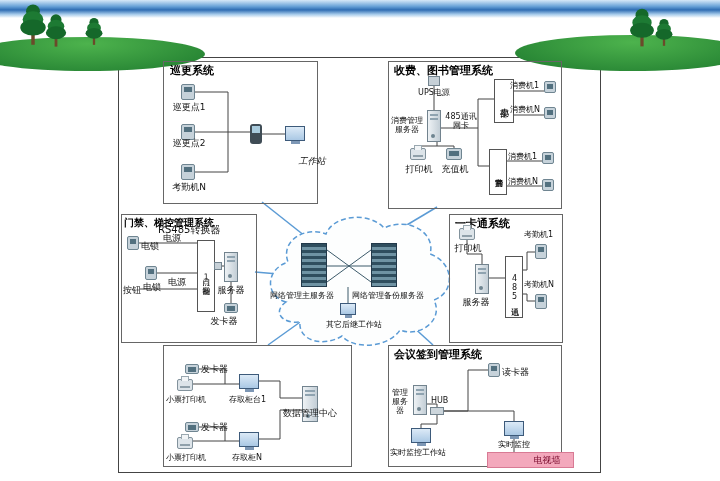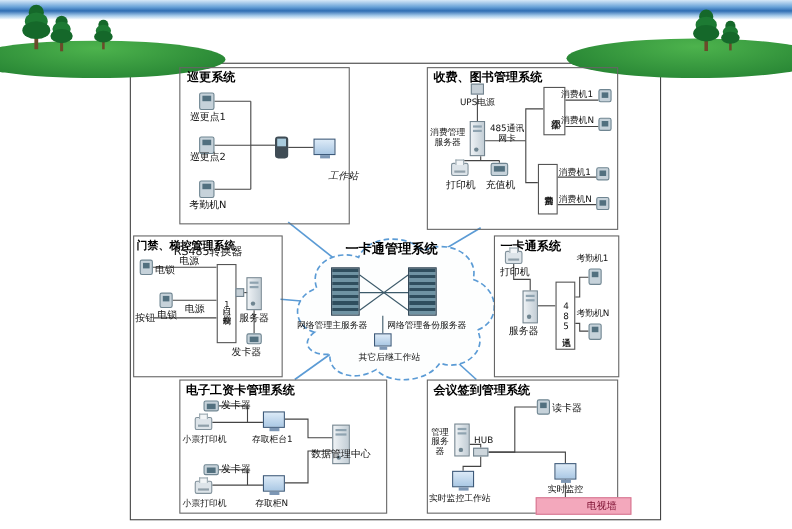--- a/index.html
+++ b/index.html
@@ -165,21 +165,20 @@
   <svg class="cloudlayer" style="left:258px;top:202px;" width="200" height="150" viewBox="0 0 200 150">
     <path d="M 28 100 C 8 95, 6 68, 30 60 C 22 38, 48 24, 68 32 C 76 12, 112 10, 126 26 C 152 14, 178 32, 172 52 C 196 60, 198 90, 176 98 C 186 118, 162 136, 142 128 C 130 146, 96 148, 84 134 C 64 146, 40 138, 42 120 C 24 122, 14 110, 28 100 Z" fill="#fdfefe" stroke="#5b9bd5" stroke-width="1.5" stroke-dasharray="5 3"></path>
     <g stroke="#3c5a6a" stroke-width="1" fill="none">
       <line x1="69" y1="48" x2="113" y2="80"></line>
         <line x1="69" y1="80" x2="113" y2="48"></line>
       <line x1="69" y1="64" x2="113" y2="64"></line>
         <line x1="90" y1="85" x2="90" y2="101"></line>
     </g>
   </svg>
 
-  <div class="ctitle" style="left:296px;top:218px;width:120px;">一卡通管理系统</div>
   <div class="ic ic-rack" style="left:301px;top:243px;width:26px;height:44px;"></div>
   <div class="ic ic-rack" style="left:371px;top:243px;width:26px;height:44px;"></div>
   <div class="lbl s8 c" style="left:266px;top:291px;width:72px;">网络管理主服务器</div>
   <div class="lbl s8 c" style="left:348px;top:291px;width:80px;">网络管理备份服务器</div>
   <div class="ic ic-monitor" style="left:340px;top:303px;width:16px;height:12px;"></div>
   <div class="lbl s8 c" style="left:318px;top:320px;width:72px;">其它后继工作站</div>
 
   <div class="box" style="left:163px;top:61px;width:153px;height:141px;"></div>
   <div class="btitle" style="left:170px;top:63px;">巡更系统</div>
   <div class="ic ic-device" style="left:181px;top:84px;width:14px;height:16px;"></div>
@@ -237,21 +236,20 @@
   <div class="lbl c" style="left:453px;top:243px;width:30px;">打印机</div>
   <div class="ic ic-tower" style="left:475px;top:264px;width:14px;height:30px;"></div>
   <div class="lbl c" style="left:461px;top:297px;width:30px;">服务器</div>
   <div class="vbox" style="left:505px;top:256px;width:14px;height:58px;">485通讯</div>
   <div class="lbl s8" style="left:524px;top:230px;">考勤机1</div>
   <div class="ic ic-device" style="left:535px;top:244px;width:12px;height:15px;"></div>
   <div class="lbl s8" style="left:524px;top:280px;">考勤机N</div>
   <div class="ic ic-device" style="left:535px;top:294px;width:12px;height:15px;"></div>
 
   <div class="box" style="left:163px;top:345px;width:187px;height:120px;"></div>
-  <div class="btitle" style="left:169px;top:347px;">电子工资卡管理系统</div>
   <div class="ic ic-device" style="left:185px;top:364px;width:14px;height:10px;"></div>
   <div class="lbl" style="left:201px;top:364px;">发卡器</div>
   <div class="ic ic-printer" style="left:177px;top:379px;width:16px;height:12px;"></div>
   <div class="lbl s8" style="left:166px;top:395px;">小票打印机</div>
   <div class="ic ic-monitor" style="left:239px;top:374px;width:20px;height:15px;"></div>
   <div class="lbl s8" style="left:229px;top:395px;">存取柜台1</div>
   <div class="ic ic-tower" style="left:302px;top:386px;width:16px;height:36px;"></div>
   <div class="lbl c" style="left:279px;top:408px;width:62px;">数据管理中心</div>
   <div class="ic ic-device" style="left:185px;top:422px;width:14px;height:10px;"></div>
   <div class="lbl" style="left:201px;top:422px;">发卡器</div>

